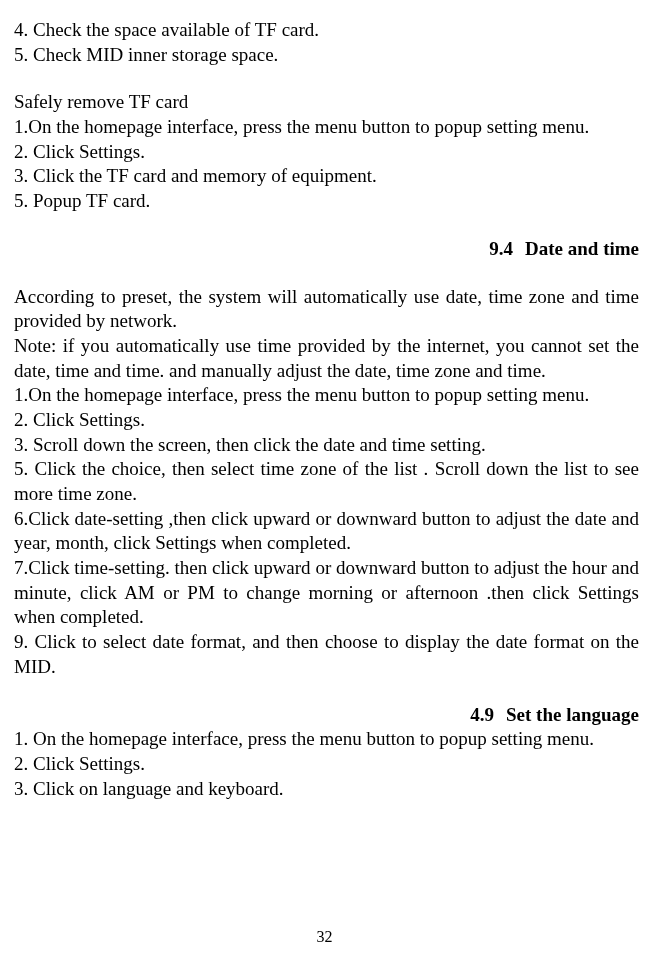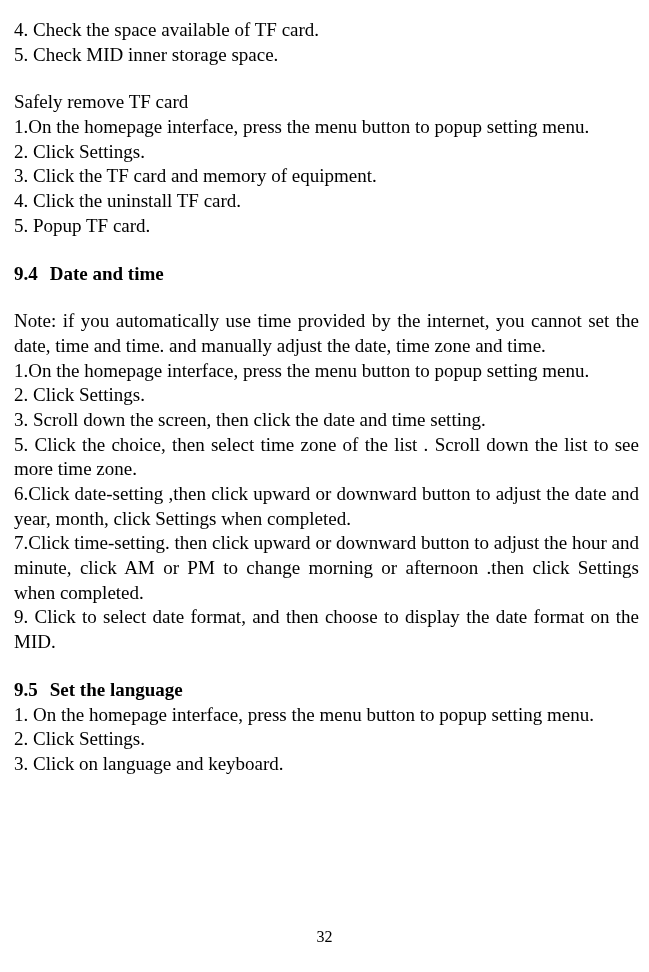--- a/index.html
+++ b/index.html
@@ -27,21 +27,21 @@
   .left {
     text-align: left;
     margin: 0;
   }
   .spacer {
     height: 23px;
   }
   .heading {
     font-weight: bold;
     margin: 0;
-    text-align: left;
+    text-align: right;
   }
   .heading .num {
     display: inline-block;
   }
   .heading .title {
     margin-left: 12px;
   }
   .pagenum {
     position: absolute;
     bottom: 24px;
@@ -58,43 +58,43 @@
 
   <p class="left">4. Check the space available of TF card.</p>
   <p class="left">5. Check MID inner storage space.</p>
 
   <div class="spacer"></div>
 
   <p class="left">Safely remove TF card</p>
   <p class="left">1.On the homepage interface, press the menu button to popup setting menu.</p>
   <p class="left">2. Click Settings.</p>
   <p class="left">3. Click the TF card and memory of equipment.</p>
-  <p class="left">4. Click the uninstall TF card.</p>
   <p class="left">5. Popup TF card.</p>
 
   <div class="spacer"></div>
 
   <p class="heading">
     <span class="num">9.4</span><span class="title">Date and time</span>
   </p>
 
   <div class="spacer"></div>
 
+  <p class="para">According to preset, the system will automatically use date, time zone and time provided by network.</p>
   <p class="para">Note: if you automatically use time provided by the internet, you cannot set the date, time and time. and manually adjust the date, time zone and time.</p>
   <p class="left">1.On the homepage interface, press the menu button to popup setting menu.</p>
   <p class="left">2. Click Settings.</p>
   <p class="left">3. Scroll down the screen, then click the date and time setting.</p>
   <p class="para">5. Click the choice, then select time zone of the list . Scroll down the list to see more time zone.</p>
   <p class="para">6.Click date-setting ,then click upward or downward button to adjust the date and year, month, click Settings when completed.</p>
   <p class="para">7.Click time-setting. then click upward or downward button to adjust the hour and minute, click AM or PM to change morning or afternoon .then click Settings when completed.</p>
   <p class="para">9. Click to select date format, and then choose to display the date format on the MID.</p>
 
   <div class="spacer"></div>
 
   <p class="heading">
-    <span class="num">9.5</span><span class="title">Set the language</span>
+    <span class="num">4.9</span><span class="title">Set the language</span>
   </p>
   <p class="left">1. On the homepage interface, press the menu button to popup setting menu.</p>
   <p class="left">2. Click Settings.</p>
   <p class="left">3. Click on language and keyboard.</p>
 
   <div class="pagenum">32</div>
 </div>
 
 </body></html>

